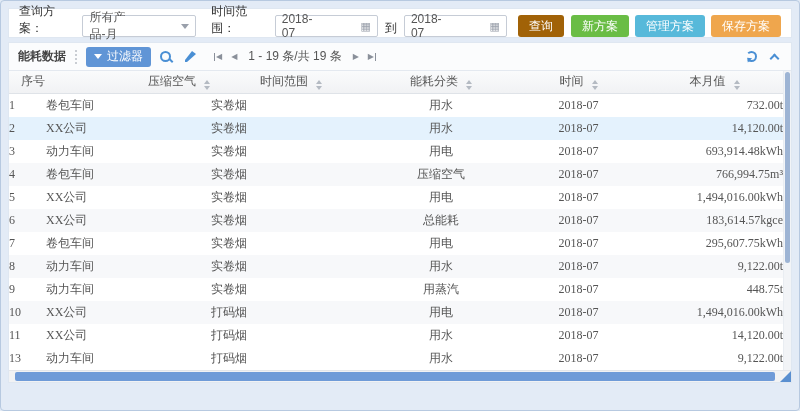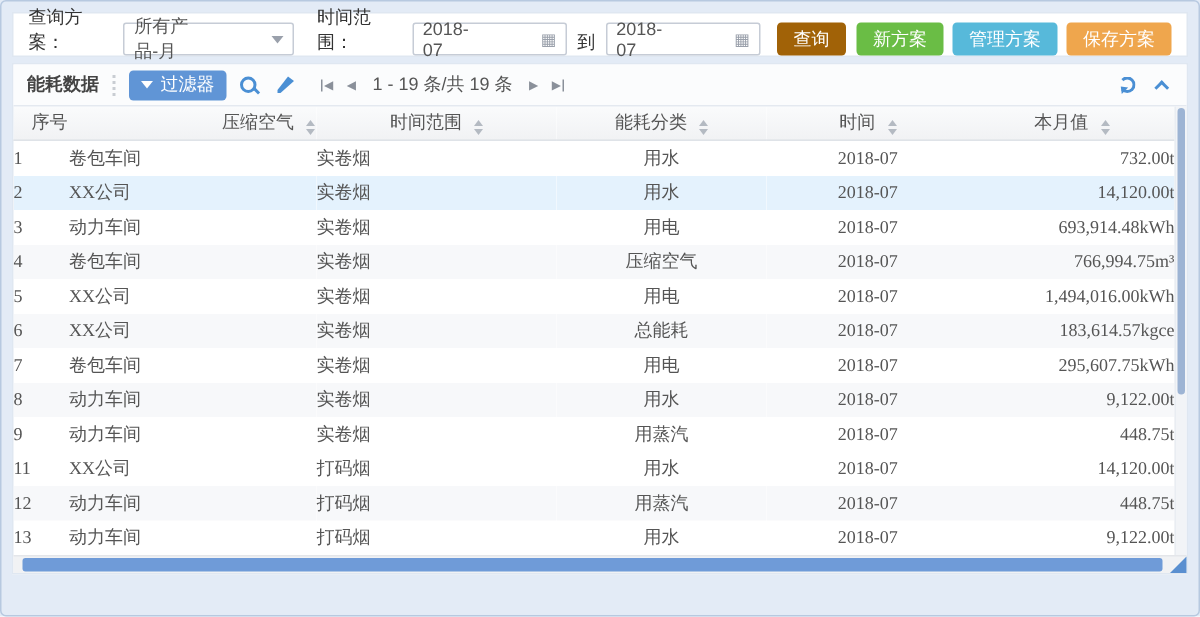--- a/index.html
+++ b/index.html
@@ -312,35 +312,35 @@
     <td class="c-val">9,122.00t</td>
   </tr>
             <tr>
     <td class="c-seq">9</td>
     <td class="c-area">动力车间</td>
     <td class="c-prod">实卷烟</td>
     <td class="c-cat">用蒸汽</td>
     <td class="c-time">2018-07</td>
     <td class="c-val">448.75t</td>
   </tr>
+            <tr class="even">
+    <td class="c-seq">10</td>
+    <td class="c-area">XX公司</td>
+    <td class="c-prod">打码烟</td>
+    <td class="c-cat">用电</td>
+    <td class="c-time">2018-07</td>
+    <td class="c-val">1,494,016.00kWh</td>
+  </tr>
             <tr>
     <td class="c-seq">11</td>
     <td class="c-area">XX公司</td>
     <td class="c-prod">打码烟</td>
     <td class="c-cat">用水</td>
     <td class="c-time">2018-07</td>
     <td class="c-val">14,120.00t</td>
-  </tr>
-            <tr class="even">
-    <td class="c-seq">12</td>
-    <td class="c-area">动力车间</td>
-    <td class="c-prod">打码烟</td>
-    <td class="c-cat">用蒸汽</td>
-    <td class="c-time">2018-07</td>
-    <td class="c-val">448.75t</td>
   </tr>
             <tr>
     <td class="c-seq">13</td>
     <td class="c-area">动力车间</td>
     <td class="c-prod">打码烟</td>
     <td class="c-cat">用水</td>
     <td class="c-time">2018-07</td>
     <td class="c-val">9,122.00t</td>
   </tr>
           </tbody>

